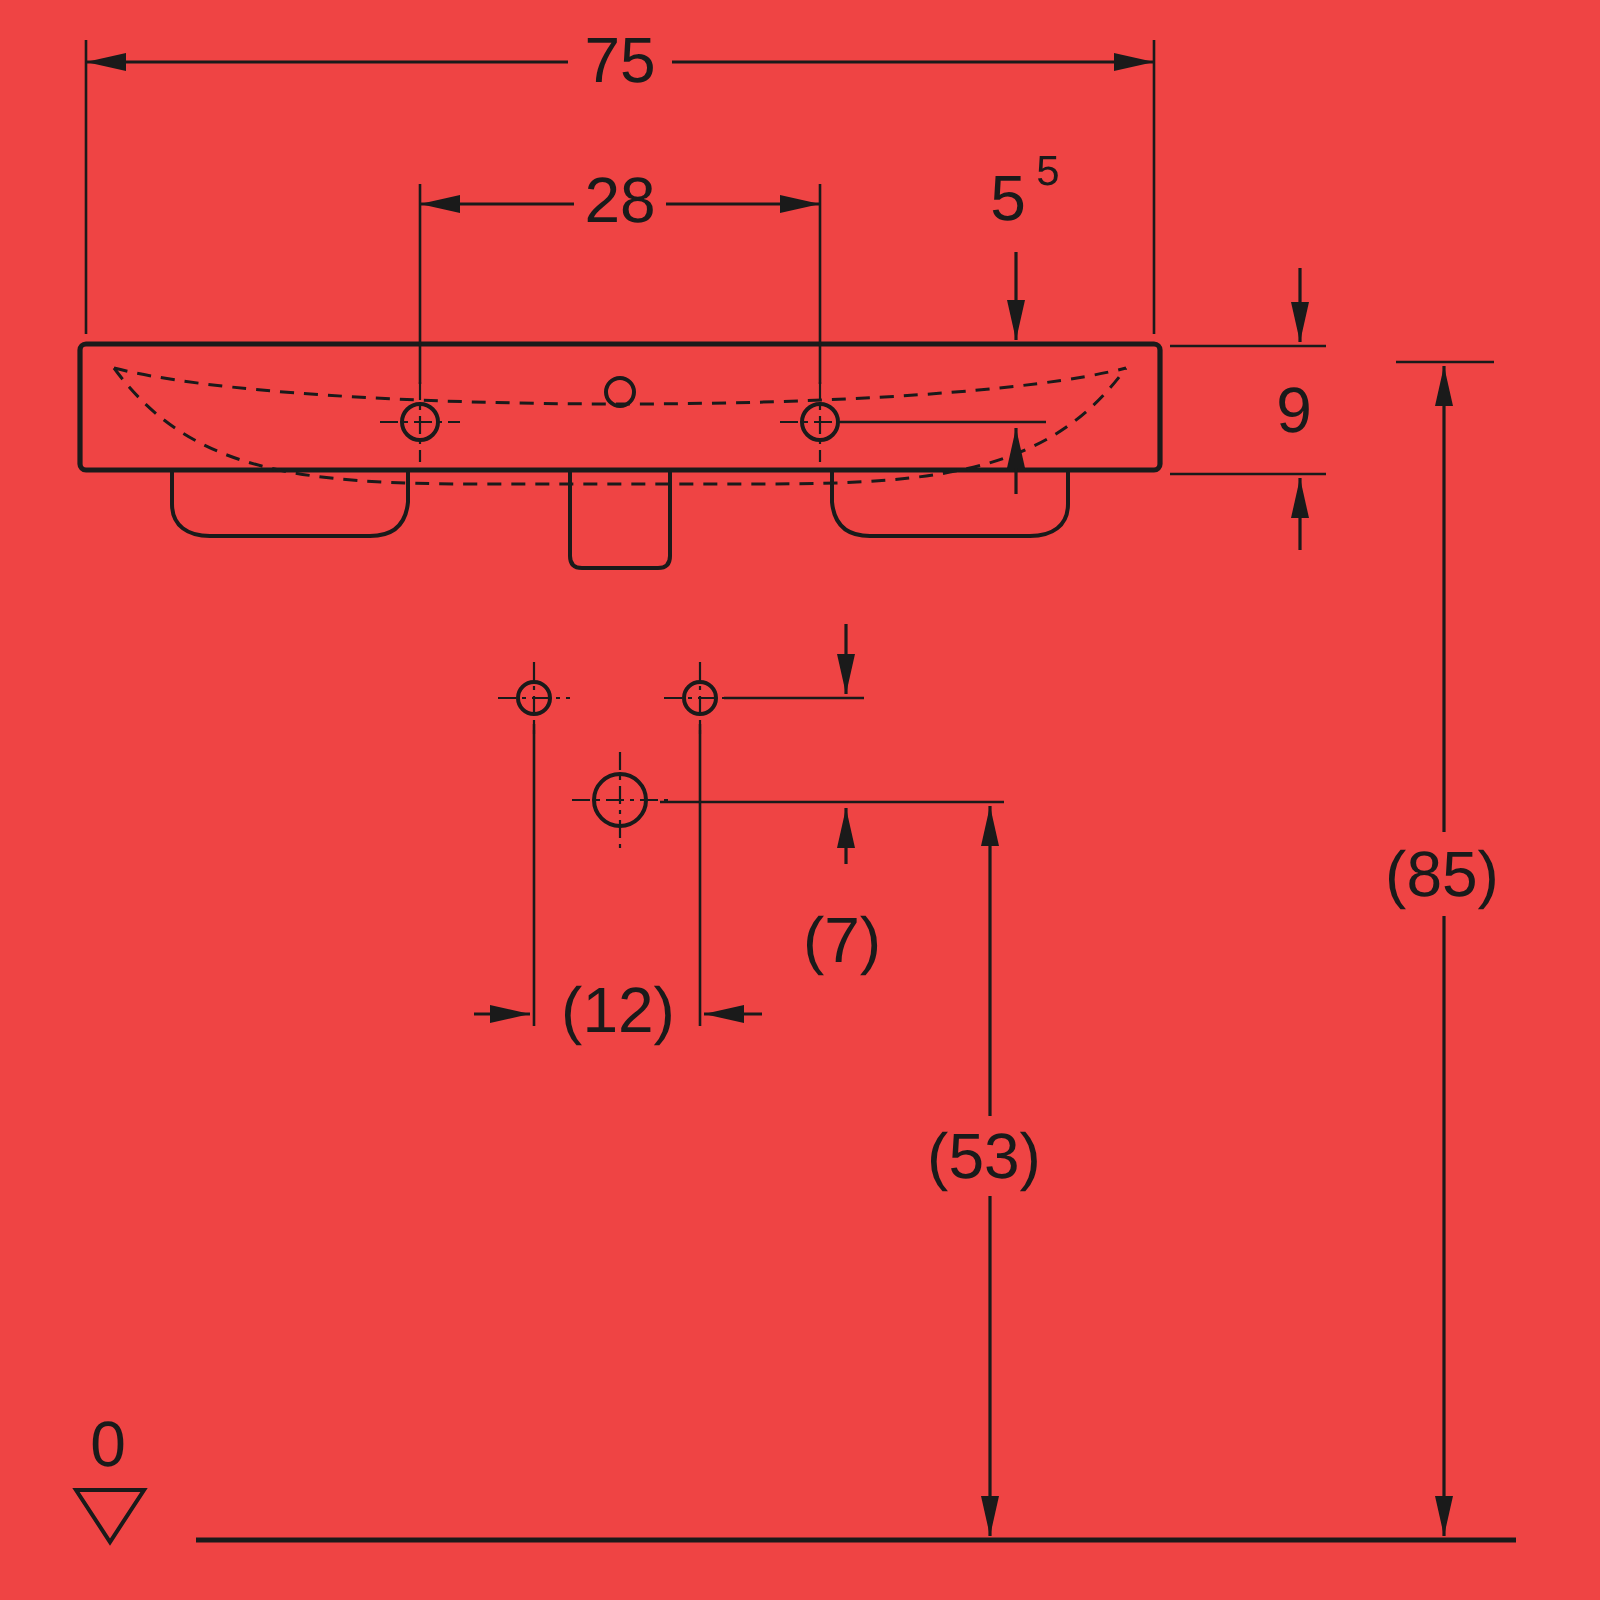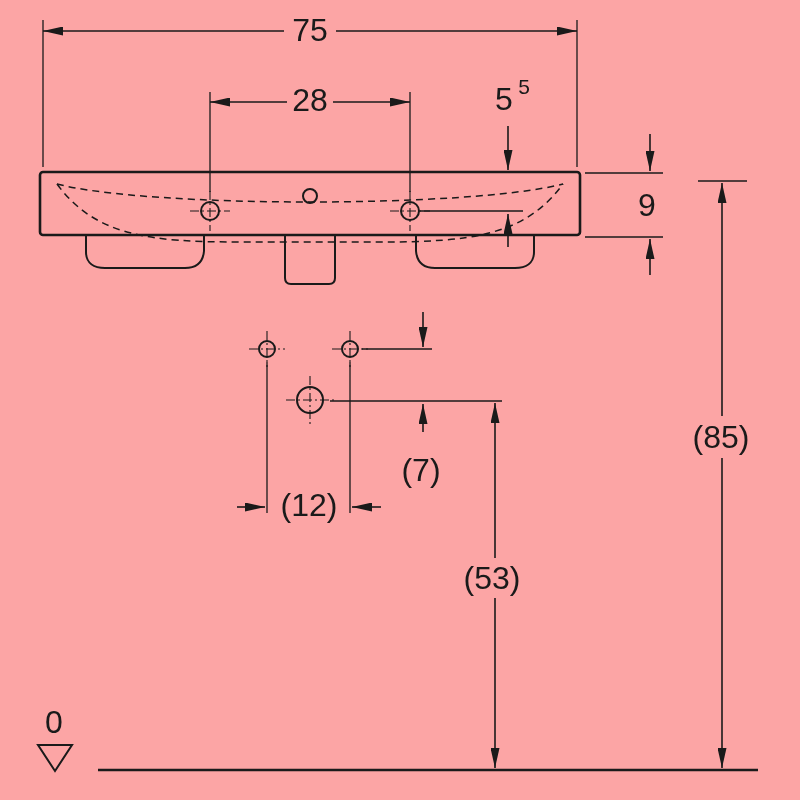--- a/index.html
+++ b/index.html
@@ -7,21 +7,21 @@
     padding: 0;
     background: #ffffff;
     width: 800px;
     height: 800px;
     font-family: "Liberation Sans", sans-serif;
   }
   .stage {
     position: relative;
     width: 800px;
     height: 800px;
-    background: #fca5a5;
+    background: #ef4444;
     overflow: hidden;
   }
   svg { display: block; }
   .outline  { stroke: #1a1a1a; stroke-width: 2.6; fill: none; }
   .solid    { stroke: #1a1a1a; stroke-width: 2;   fill: none; }
   .ext      { stroke: #1a1a1a; stroke-width: 1.3; fill: none; }
   .dim      { stroke: #1a1a1a; stroke-width: 1.6; fill: none; }
   .dashed   { stroke: #1a1a1a; stroke-width: 1.5; fill: none; stroke-dasharray: 7 5; }
   .dashdot  { stroke: #1a1a1a; stroke-width: 1.1; fill: none; stroke-dasharray: 9 3 2 3; }
   .floor    { stroke: #1a1a1a; stroke-width: 2.6; fill: none; }

